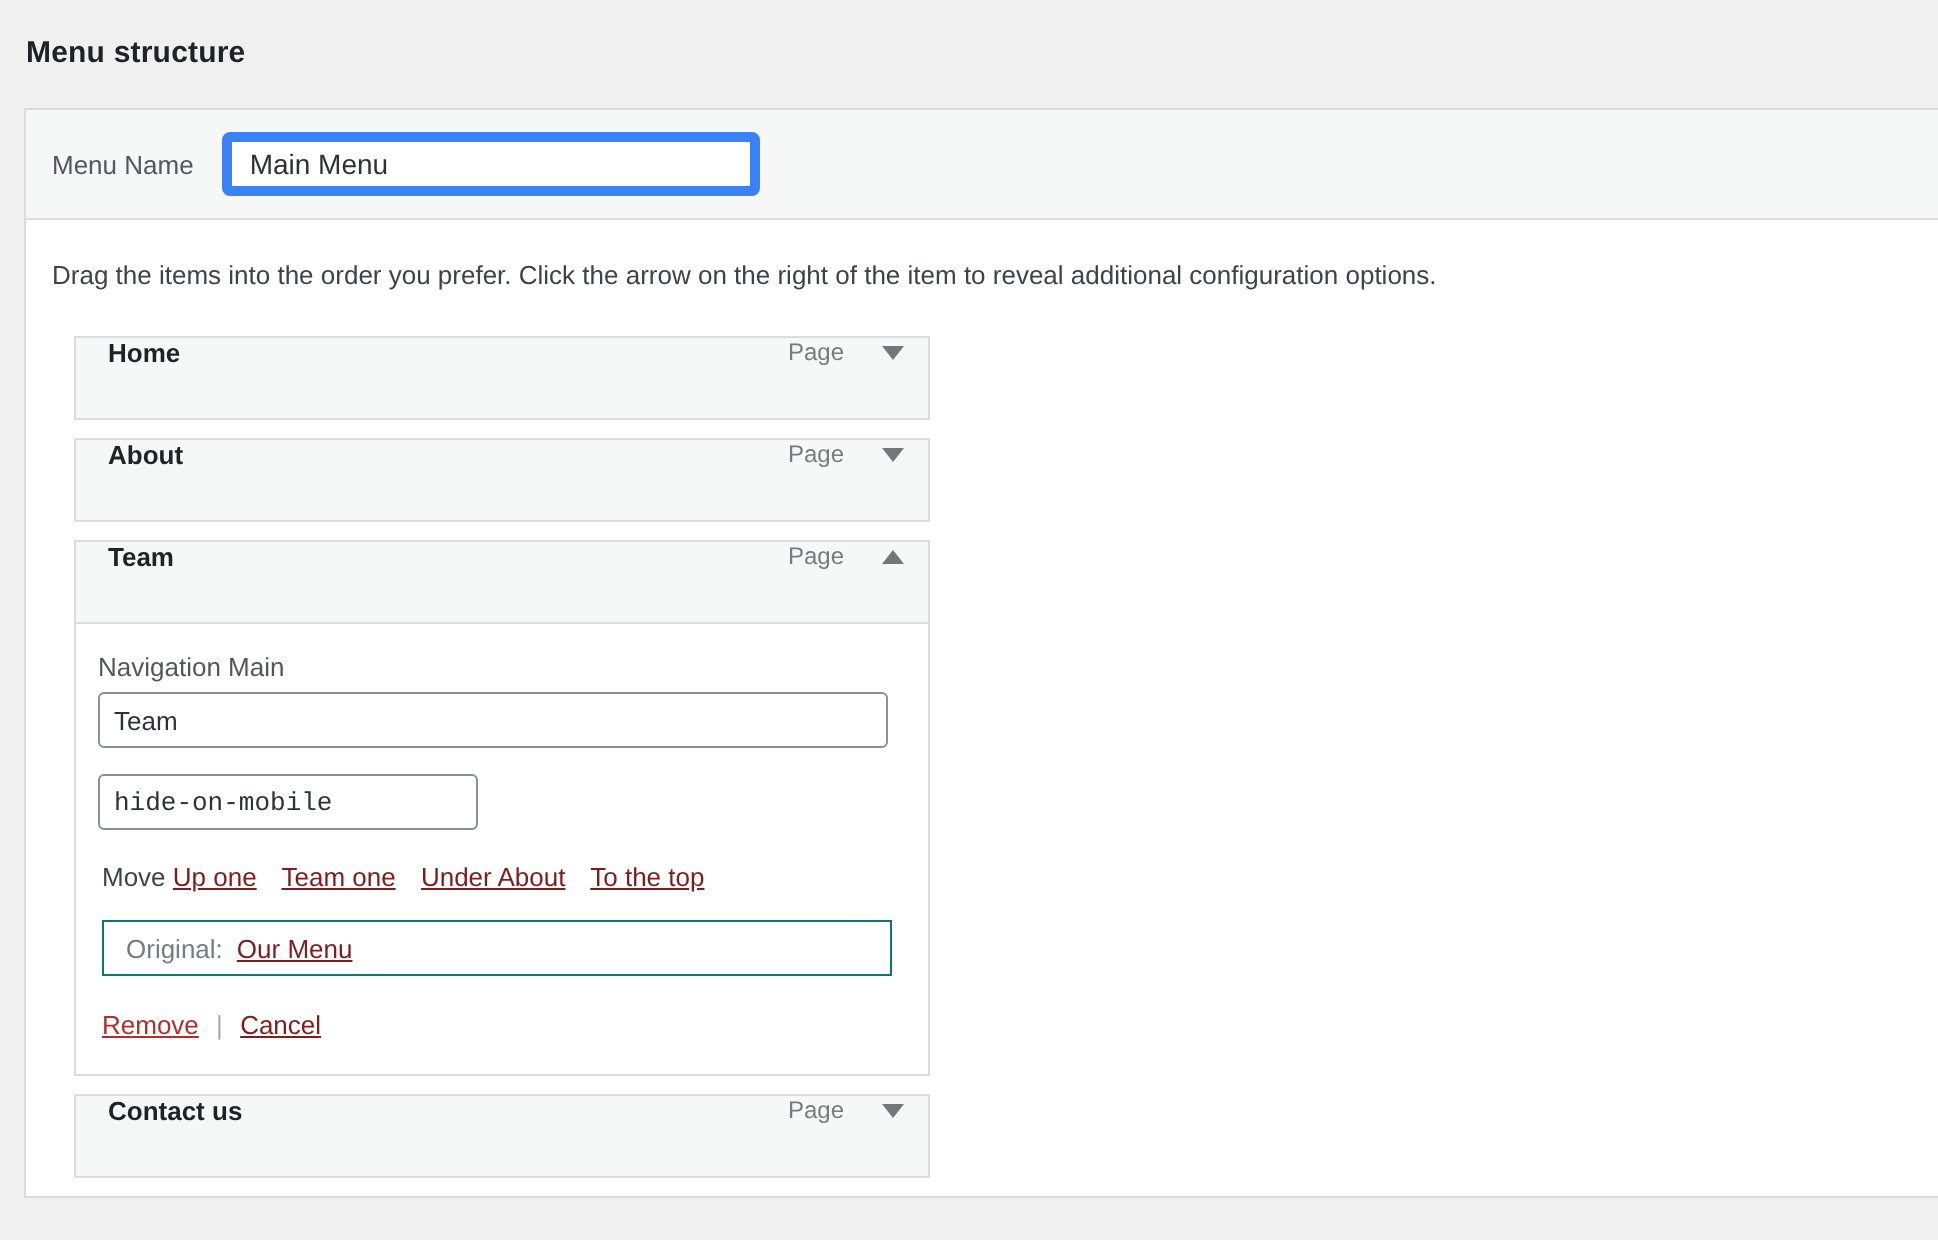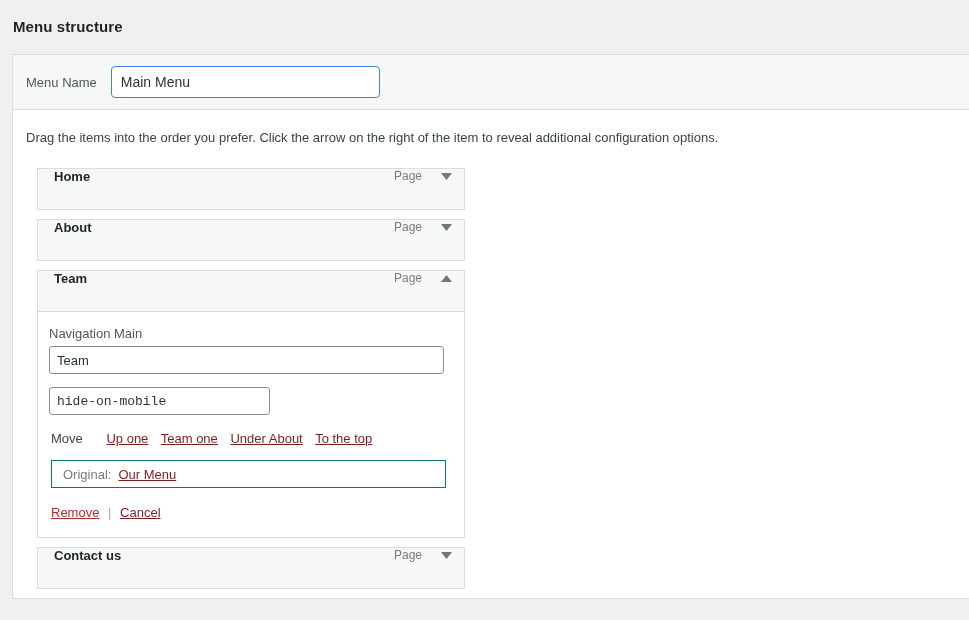--- a/index.html
+++ b/index.html
@@ -53,21 +53,21 @@
   }
   .menu-name-label {
     font-size: 13px;
     color: #50575e;
     margin-right: 14px;
   }
   .menu-name-input {
     width: 269px;
     height: 32px;
     box-sizing: border-box;
-    border: 1px solid #3b82f6;
+    border: 5px solid #3b82f6;
     border-radius: 4px;
     background: #fff;
     padding: 0 9px;
     font-family: "Liberation Sans", sans-serif;
     font-size: 14px;
     color: #2c3338;
     outline: none;
   }
 
   
@@ -145,32 +145,32 @@
     border-radius: 3px;
     background: #fff;
     padding: 0 7px;
     font-size: 13px;
     color: #2c3338;
     outline: none;
     font-family: "Liberation Sans", sans-serif;
   }
   .field-input.wide { width: 395px; }
   .field-input.mono {
-    width: 221px;
+    width: 190px;
     font-family: "Liberation Mono", monospace;
     font-size: 13px;
   }
 
   
   .move-row {
     font-size: 13px;
     color: #3c434a;
     margin: 16px 0 14px 2px;
   }
-  .move-row .move-label { margin-right: 20px; }
+  .move-row .move-label { margin-right: 0; }
   .move-row a { margin-right: 9px; }
 
   a.link {
     color: #7f1d1d;
     text-decoration: underline;
     cursor: pointer;
   }
   a.link-danger {
     color: #b32d2e;
     text-decoration: underline;

